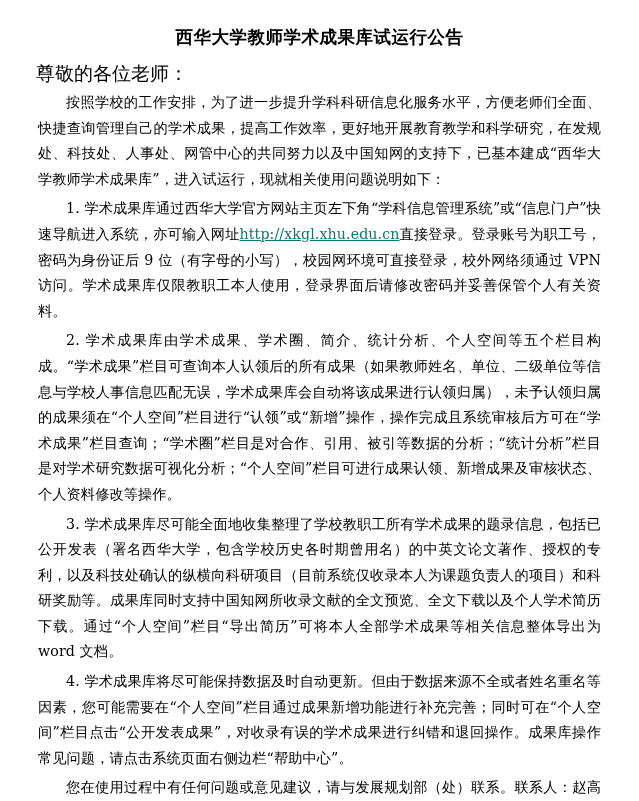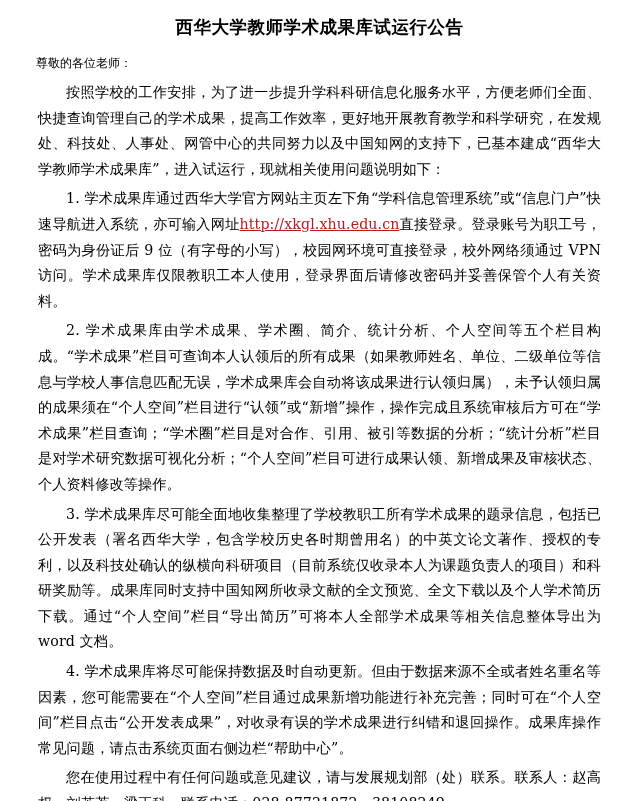--- a/index.html
+++ b/index.html
@@ -12,50 +12,50 @@
     height: 801px;
     font-family: "DejaVu Serif", "Liberation Serif", serif;
     color: #000000;
     overflow: hidden;
   }
   .page {
     position: relative;
     width: 639px;
     height: 717px;
     box-sizing: border-box;
-    padding: 10px 34px 8px 34px;
+    padding: 20px 34px 8px 34px;
     background: #fff;
   }
   .doc-title {
     text-align: center;
     font-weight: bold;
     font-size: 17.5px;
     line-height: 26px;
     letter-spacing: 0.5px;
     margin: 4px 0 10px 0;
     font-family: "DejaVu Serif", "Liberation Serif", serif;
   }
   .salutation {
-    font-size: 12px;
+    font-size: 19px;
     line-height: 26px;
     margin: 0 0 2px 2px;
     text-indent: 0;
   }
   p.body-par {
     font-size: 14.2px;
     line-height: 25.6px;
     margin: 4px;
     text-align: justify;
     text-justify: inter-ideograph;
     text-indent: 28px;
     letter-spacing: 0.1px;
   }
   .link {
     text-decoration: underline;
-    color: #b91c1c;
+    color: #0f766e;
     word-break: break-all;
   }
 </style>
 </head>
 <body>
 
 <div class="page">
 
   <div class="doc-title">西华大学教师学术成果库试运行公告</div>
 

